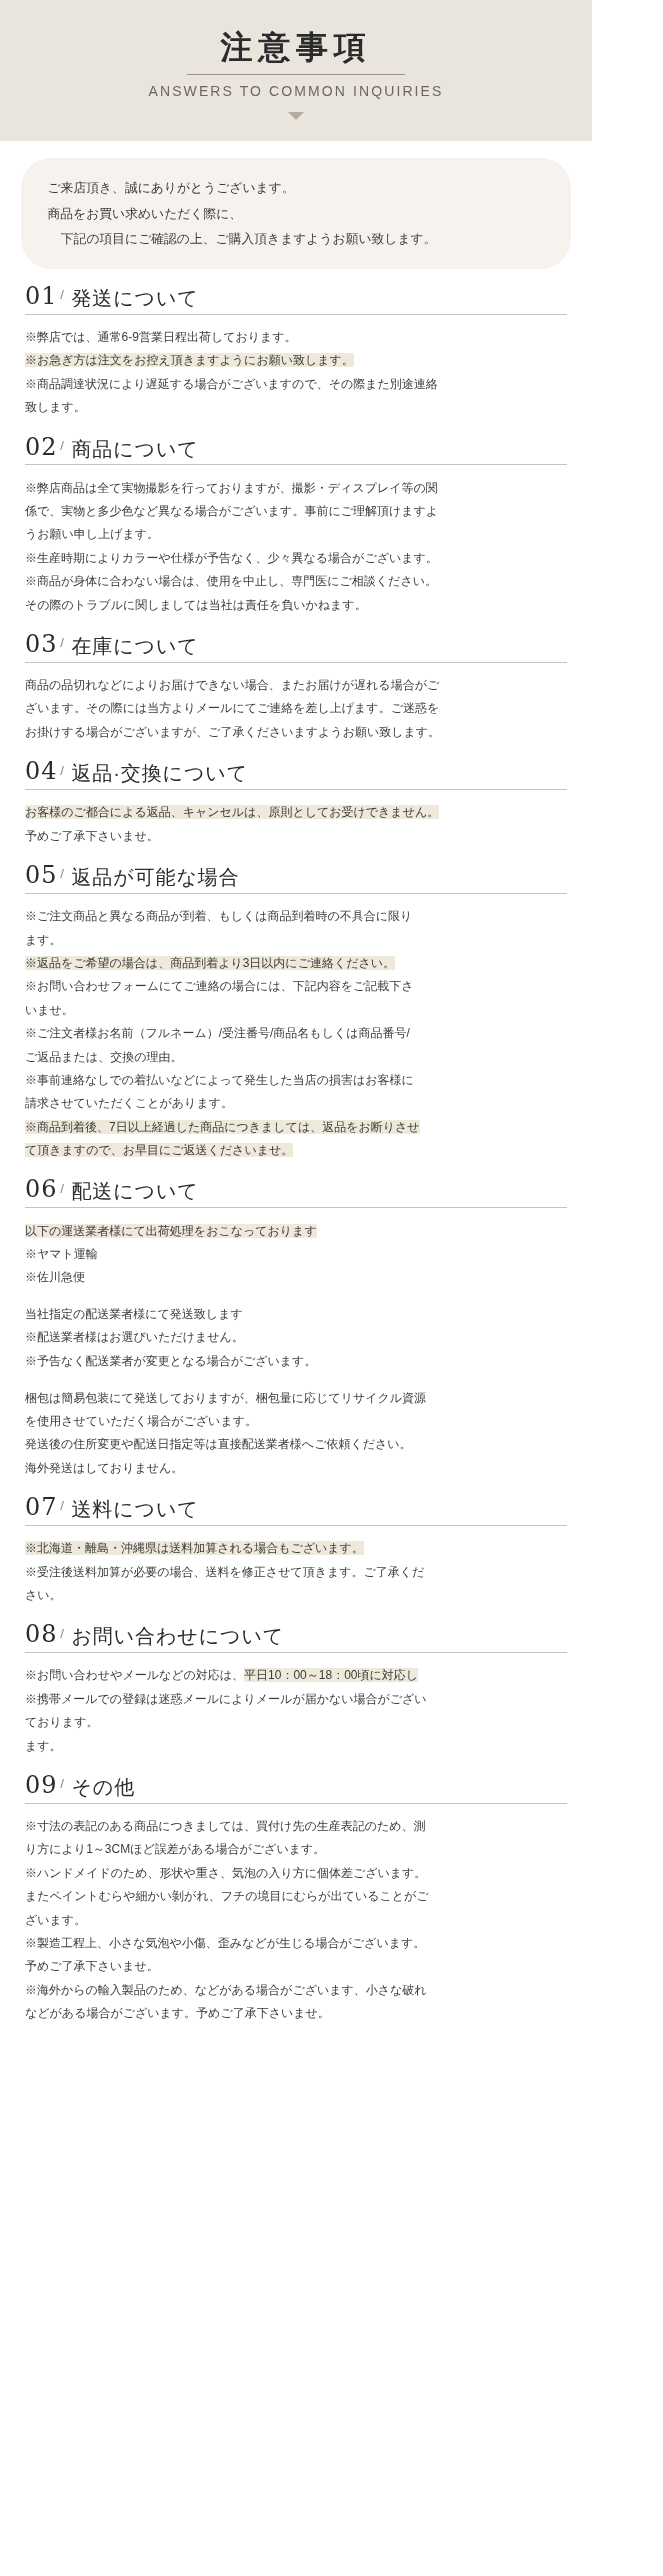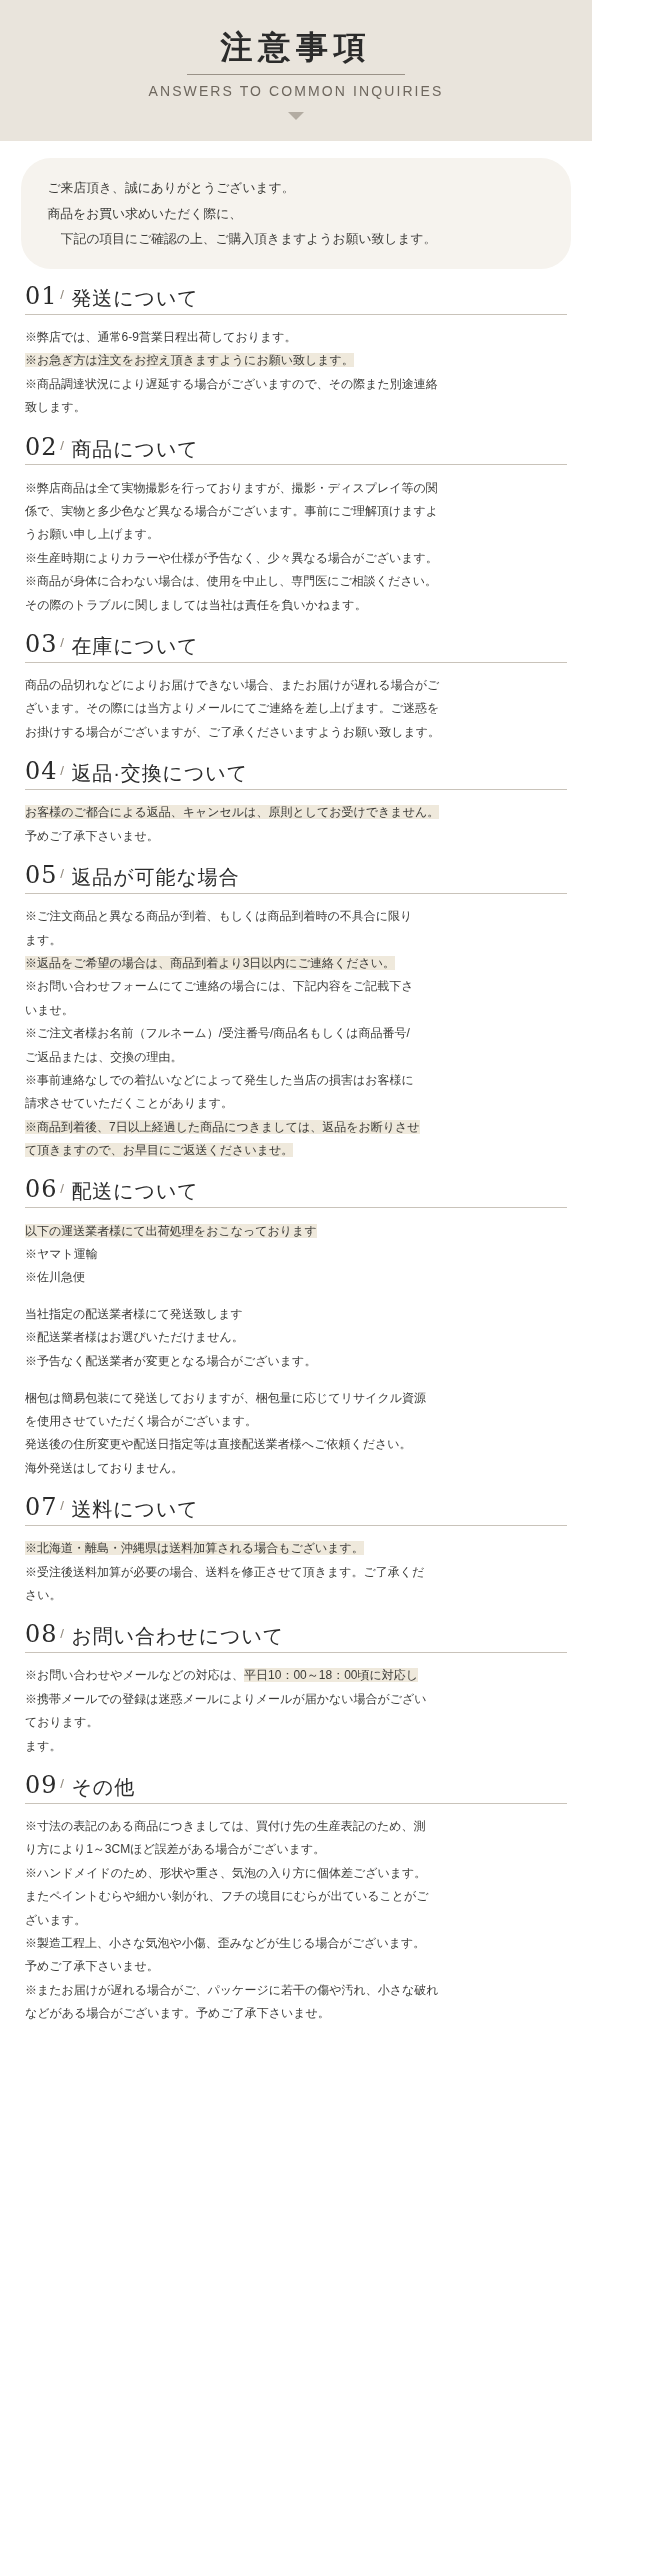--- a/index.html
+++ b/index.html
@@ -253,21 +253,21 @@
           <span class="sec-title">その他</span>
         </div>
         <div class="body">
           <p>※寸法の表記のある商品につきましては、買付け先の生産表記のため、測</p>
           <p>り方により1～3CMほど誤差がある場合がございます。</p>
           <p>※ハンドメイドのため、形状や重さ、気泡の入り方に個体差ございます。</p>
           <p>またペイントむらや細かい剝がれ、フチの境目にむらが出ていることがご</p>
           <p>ざいます。</p>
           <p>※製造工程上、小さな気泡や小傷、歪みなどが生じる場合がございます。</p>
           <p>予めご了承下さいませ。</p>
-          <p>※またお届けが遅れる場合がご、パッケージに若干の傷や汚れ、小さな破れ</p>
+          <p>※海外からの輸入製品のため、などがある場合がございます、小さな破れ</p>
           <p>などがある場合がございます。予めご了承下さいませ。</p>
         </div>
       </div>
     </div>
 
   <div class="tail"></div>
 </div>
 
 
 </body></html>

